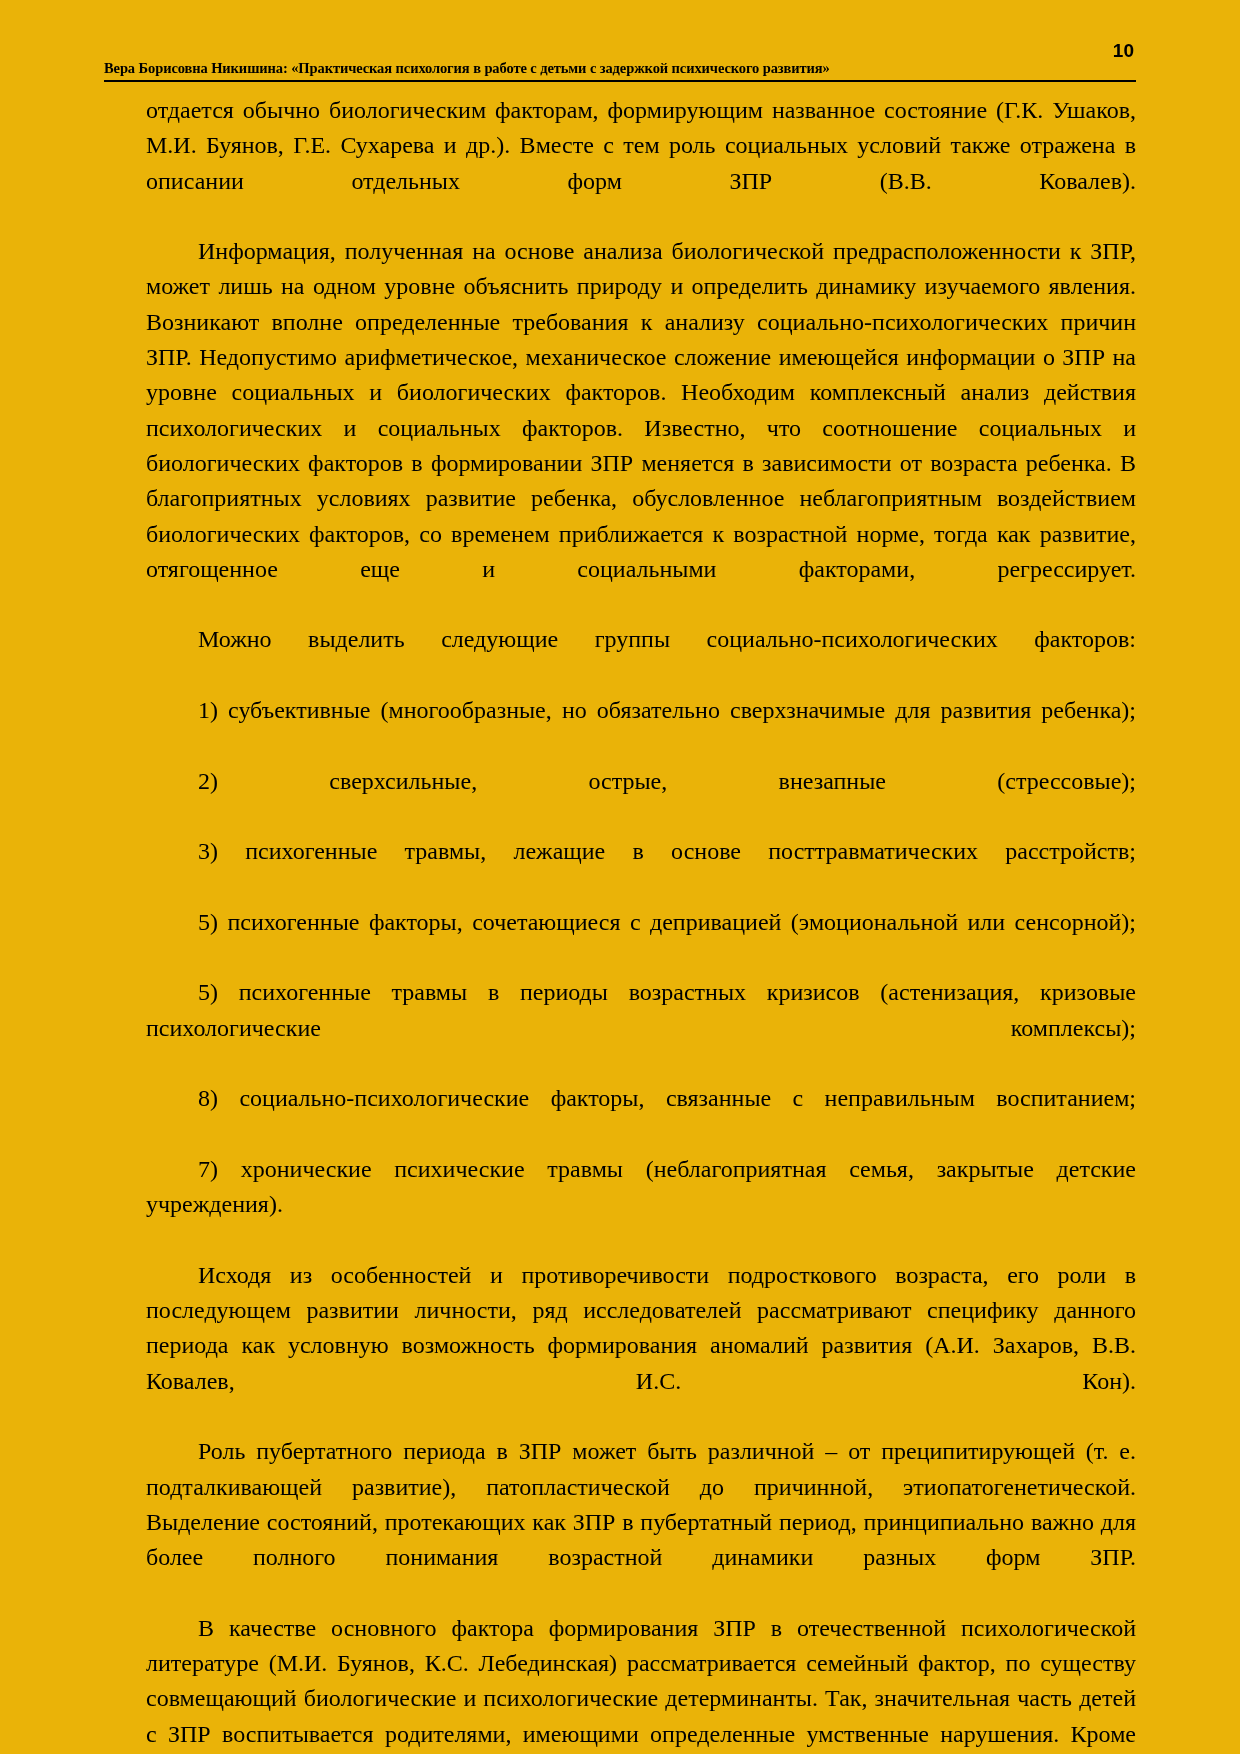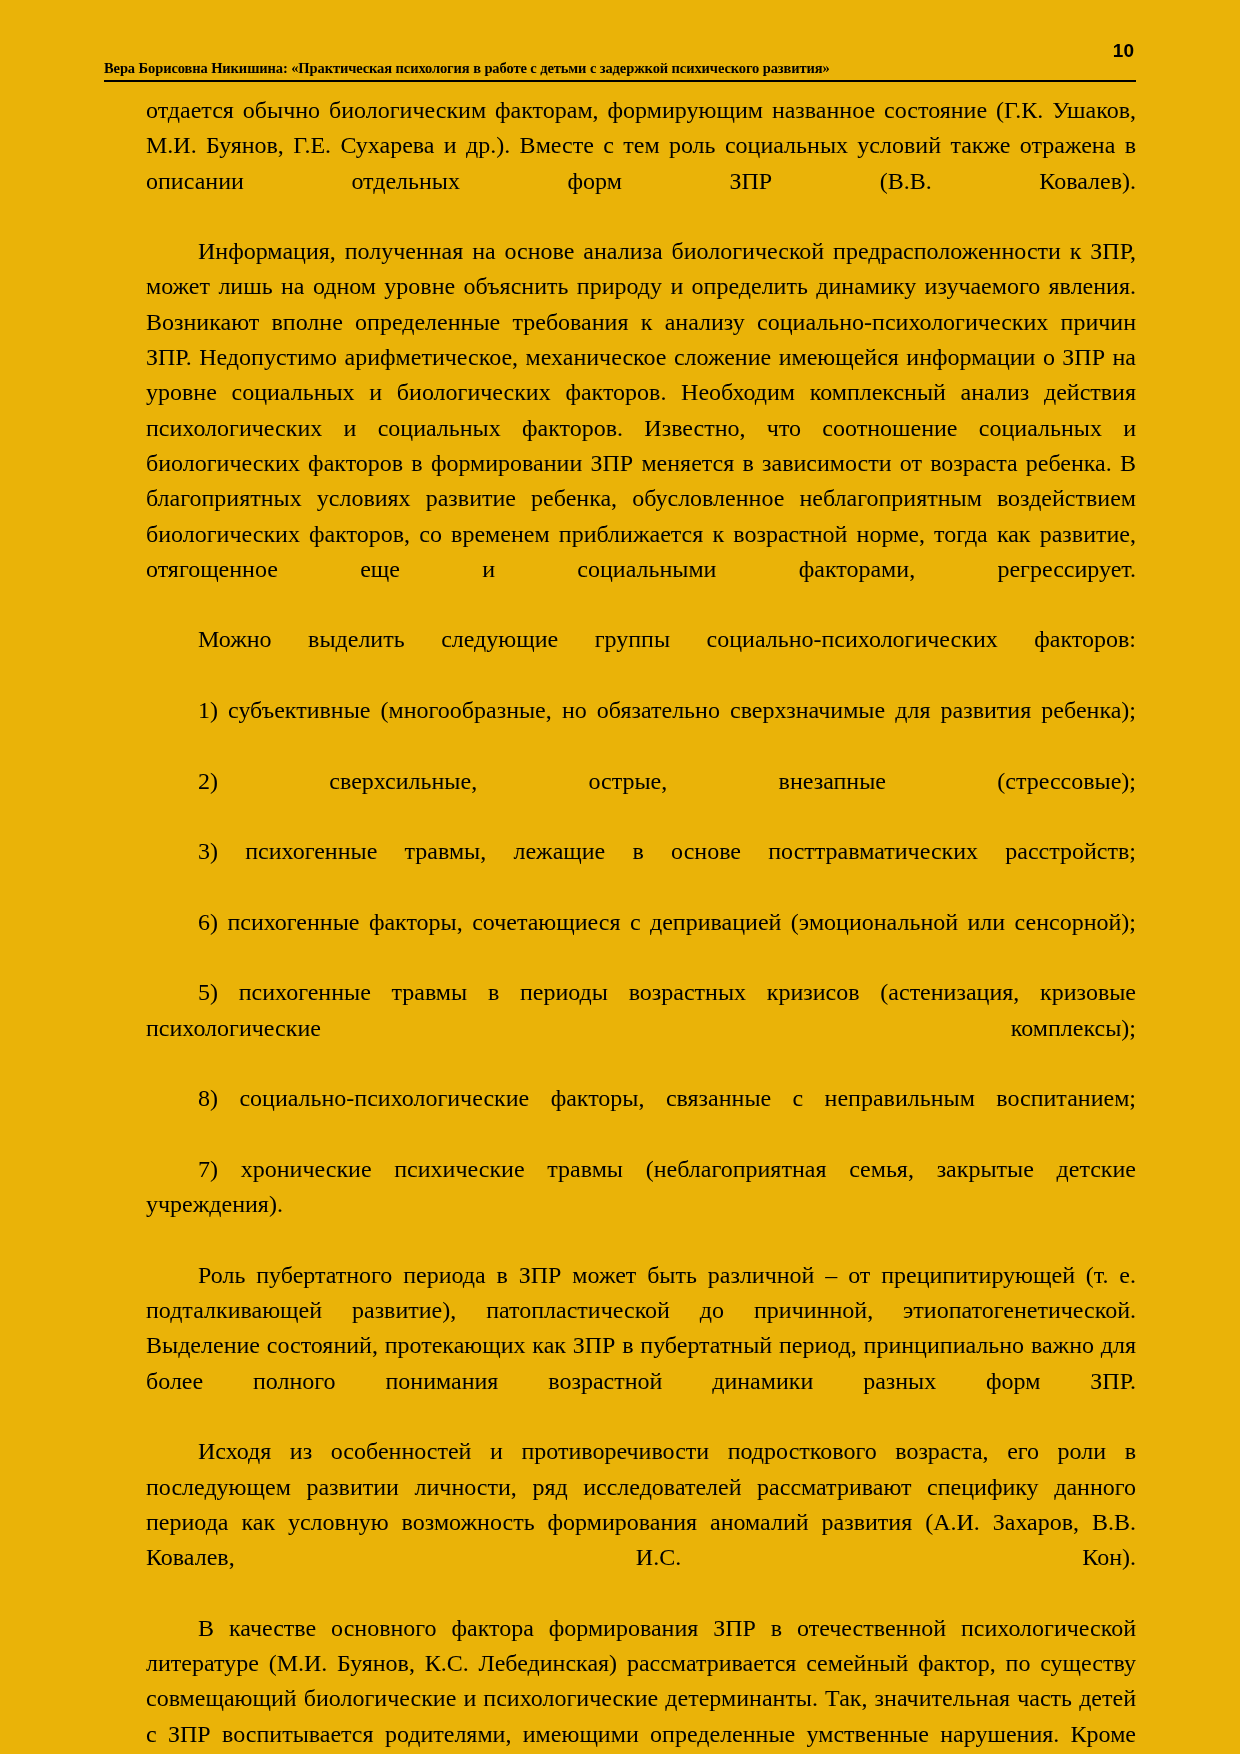--- a/index.html
+++ b/index.html
@@ -102,26 +102,26 @@
 
     <p class="para cont">отдается обычно биологическим факторам, формирующим названное состояние (Г.К. Ушаков, М.И. Буянов, Г.Е. Сухарева и др.). Вместе с тем роль социальных условий также отражена в описании отдельных форм ЗПР (В.В. Ковалев).</p>
 
     <p class="para">Информация, полученная на основе анализа биологической предрасположенности к ЗПР, может лишь на одном уровне объяснить природу и определить динамику изучаемого явления. Возникают вполне определенные требования к анализу социально-психологических причин ЗПР. Недопустимо арифметическое, механическое сложение имеющейся информации о ЗПР на уровне социальных и биологических факторов. Необходим комплексный анализ действия психологических и социальных факторов. Известно, что соотношение социальных и биологических факторов в формировании ЗПР меняется в зависимости от возраста ребенка. В благоприятных условиях развитие ребенка, обусловленное неблагоприятным воздействием биологических факторов, со временем приближается к возрастной норме, тогда как развитие, отягощенное еще и социальными факторами, регрессирует.</p>
 
     <p class="para">Можно выделить следующие группы социально-психологических факторов:</p>
 
     <p class="para item">1) субъективные (многообразные, но обязательно сверхзначимые для развития ребенка);</p>
     <p class="para item">2) сверхсильные, острые, внезапные (стрессовые);</p>
     <p class="para item">3) психогенные травмы, лежащие в основе посттравматических расстройств;</p>
-    <p class="para item">6) психогенные факторы, сочетающиеся с депривацией (эмоциональной или сенсорной);</p>
+    <p class="para item">5) психогенные факторы, сочетающиеся с депривацией (эмоциональной или сенсорной);</p>
     <p class="para item">5) психогенные травмы в периоды возрастных кризисов (астенизация, кризовые психологические комплексы);</p>
     <p class="para item">8) социально-психологические факторы, связанные с неправильным воспитанием;</p>
     <p class="para item">7) хронические психические травмы (неблагоприятная семья, закрытые детские учреждения).</p>
 
 
+    <p class="para">Исходя из особенностей и противоречивости подросткового возраста, его роли в последующем развитии личности, ряд исследователей рассматривают специфику данного периода как условную возможность формирования аномалий развития (А.И. Захаров, В.В. Ковалев, И.С. Кон).</p>
+
     <p class="para">Роль пубертатного периода в ЗПР может быть различной – от преципитирующей (т. е. подталкивающей развитие), патопластической до причинной, этиопатогенетической. Выделение состояний, протекающих как ЗПР в пубертатный период, принципиально важно для более полного понимания возрастной динамики разных форм ЗПР.</p>
-
-    <p class="para">Исходя из особенностей и противоречивости подросткового возраста, его роли в последующем развитии личности, ряд исследователей рассматривают специфику данного периода как условную возможность формирования аномалий развития (А.И. Захаров, В.В. Ковалев, И.С. Кон).</p>
 
     <p class="para">В качестве основного фактора формирования ЗПР в отечественной психологической литературе (М.И. Буянов, К.С. Лебединская) рассматривается семейный фактор, по существу совмещающий биологические и психологические детерминанты. Так, значительная часть детей с ЗПР воспитывается родителями, имеющими определенные умственные нарушения. Кроме того, отношения в таких семьях характеризуются высокой конфликтностью, эмоциональной нестабильностью, анархичностью воспитания. В таких семьях не исключается риск ранней алкоголизации детей. В условиях злоупотребления алкоголем одним или обоими родителями у ребенка не только возникает ЗПР, но и ускоряется данный процесс. В целом А.И. Захаров определяет следующие особенности родителей детей с ЗПР:</p>
 
   </div>
 </div>
 
 </body></html>

